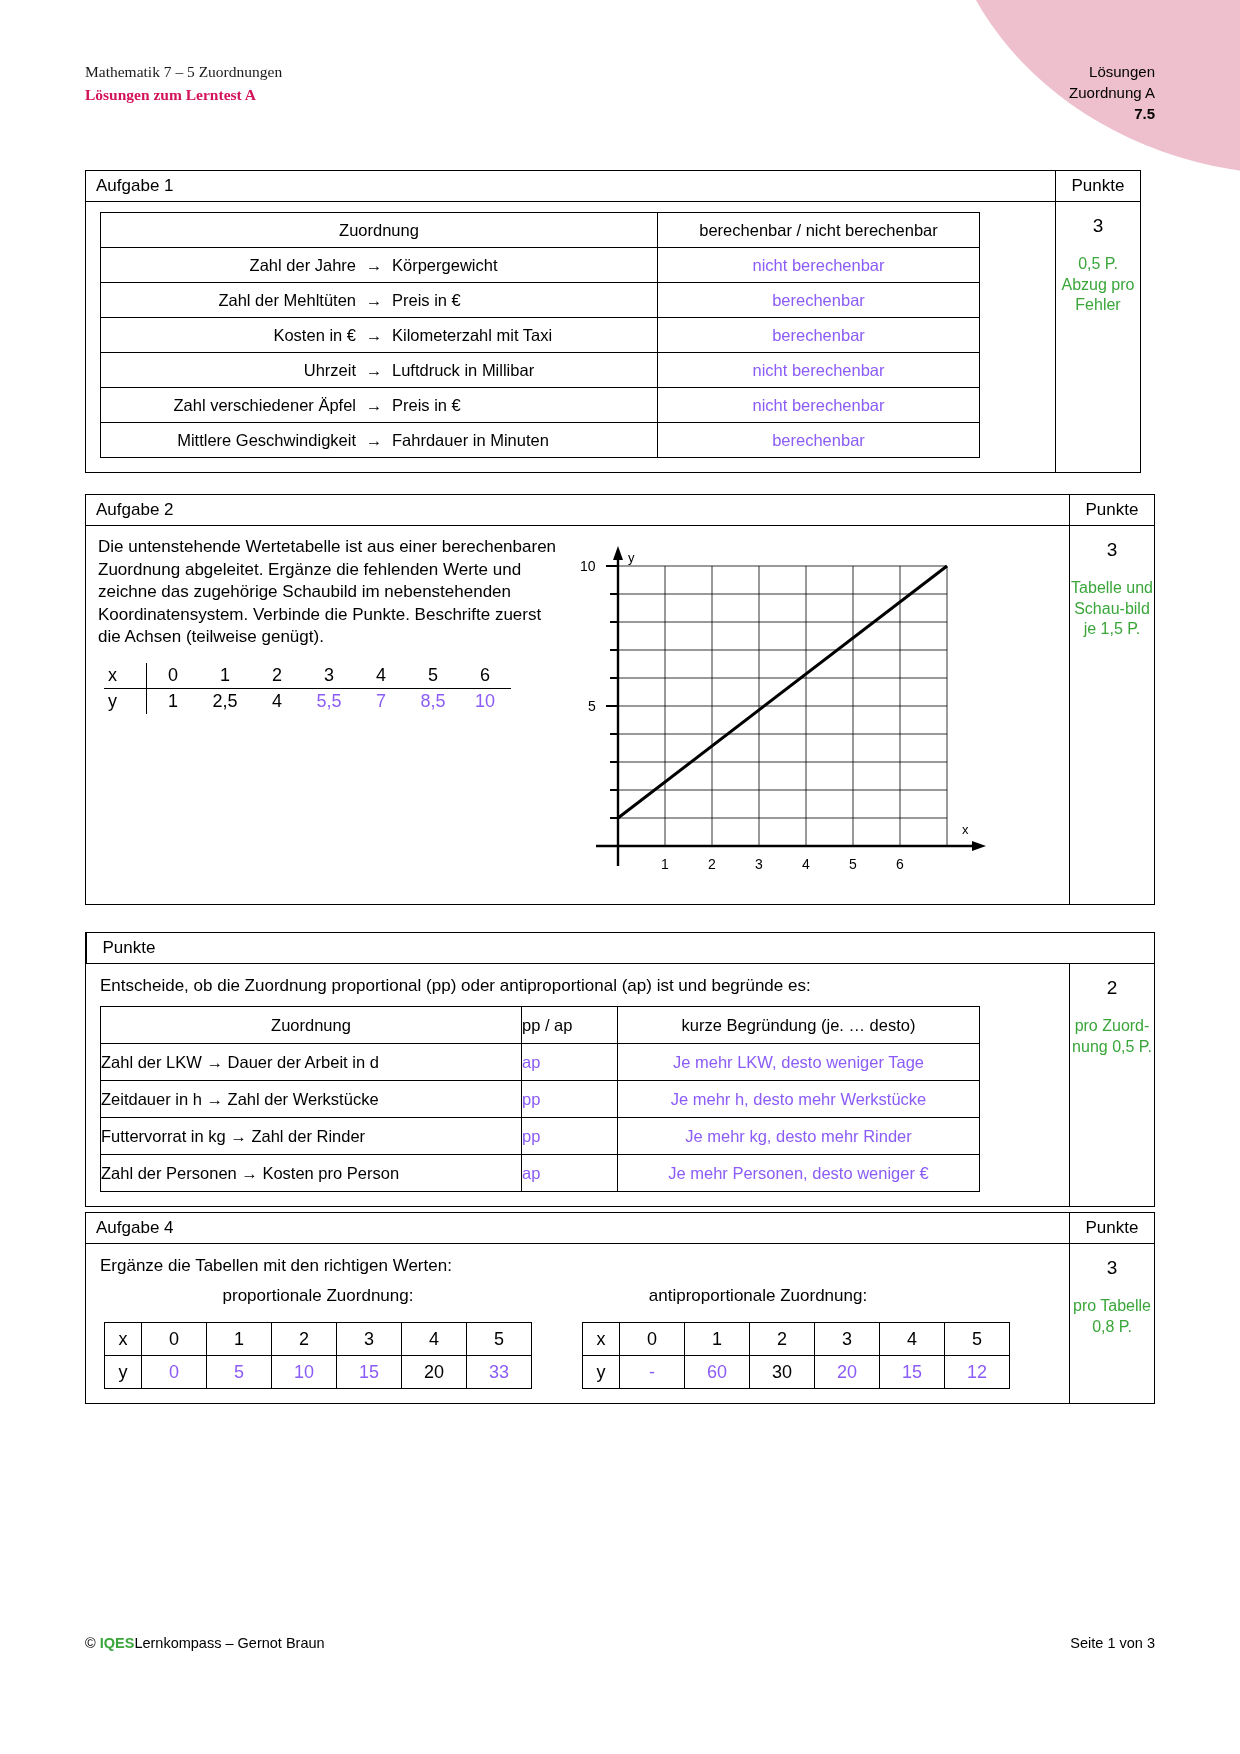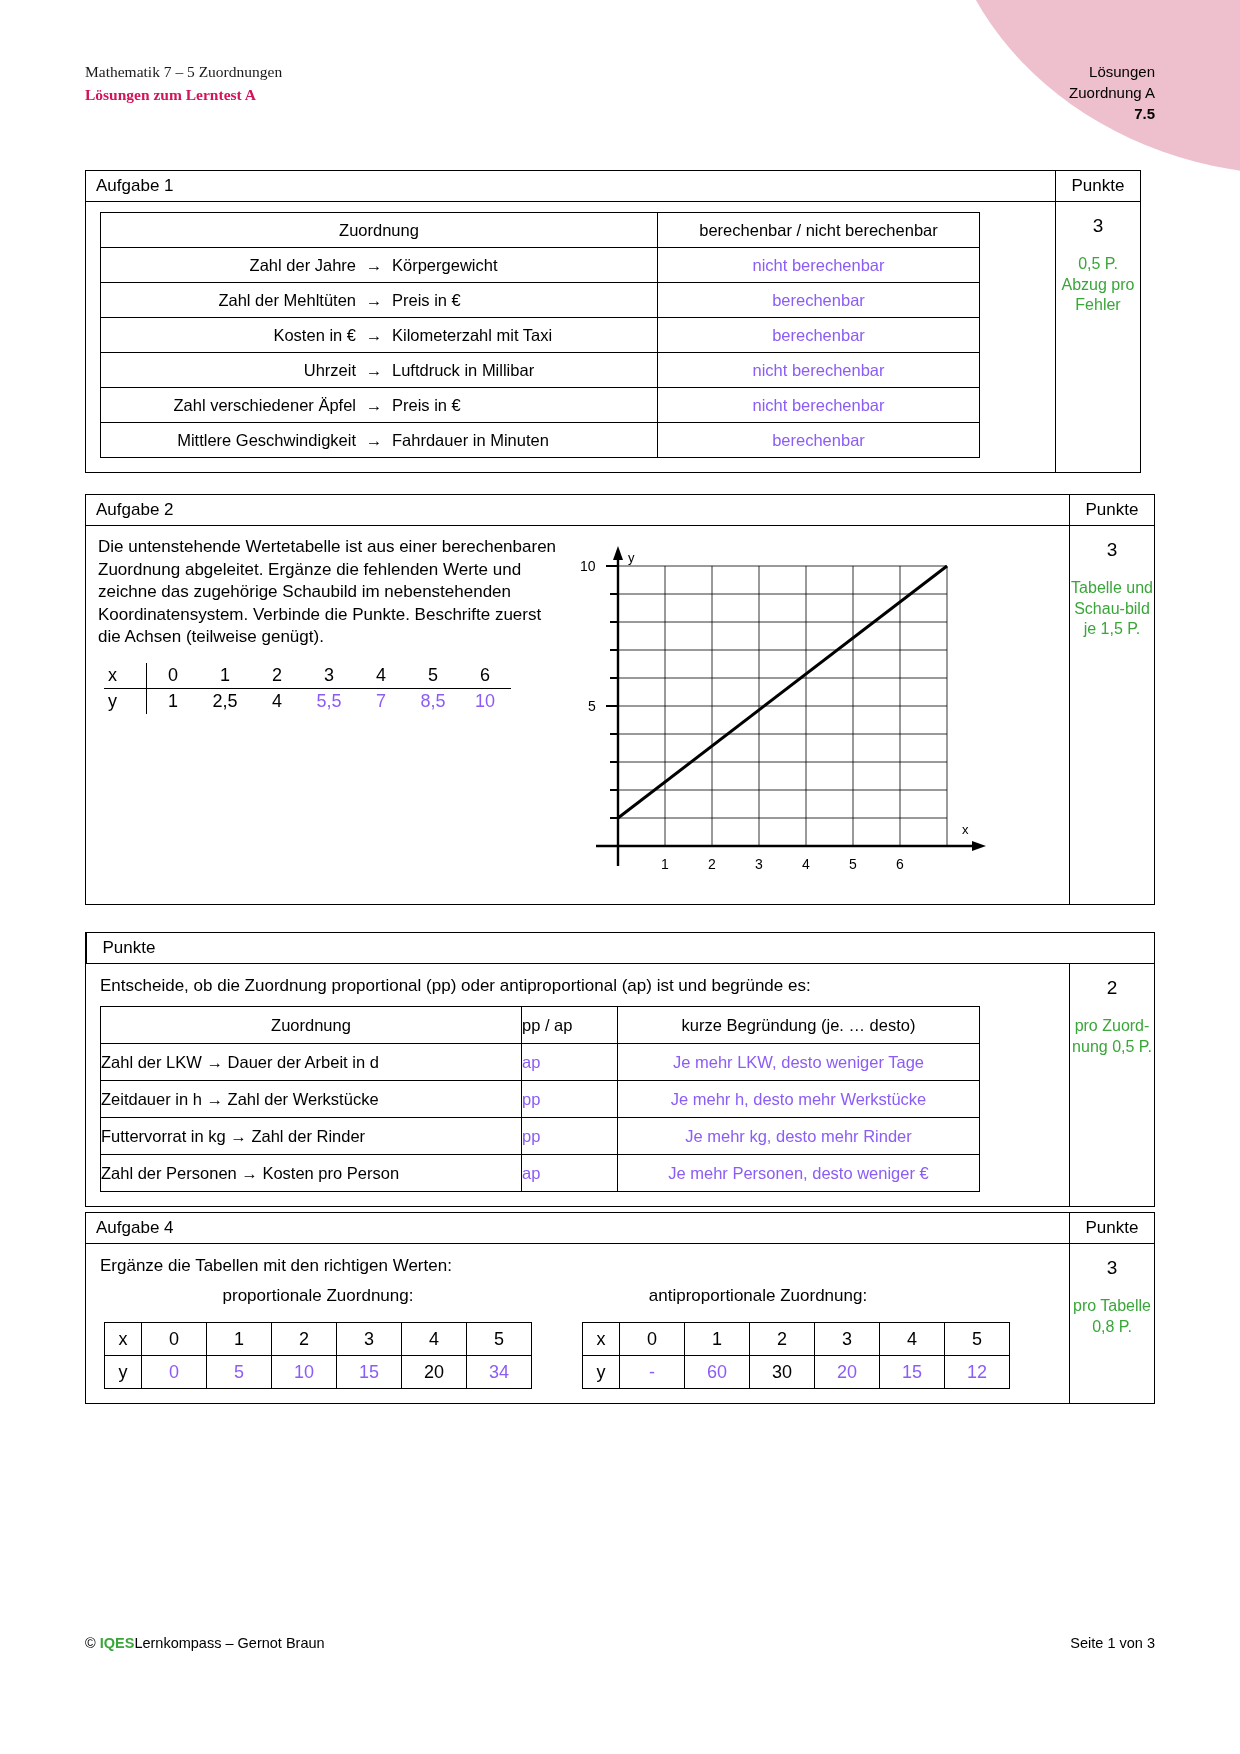--- a/index.html
+++ b/index.html
@@ -381,21 +381,21 @@
               <td>4</td>
               <td>5</td>
             </tr>
             <tr>
               <td class="lbl">y</td>
               <td class="green">0</td>
               <td class="green">5</td>
               <td class="green">10</td>
               <td class="green">15</td>
               <td>20</td>
-              <td class="green">34</td>
+              <td class="green">33</td>
             </tr>
           </tbody>
             </table>
           <table class="t4">
             <tbody>
                 <tr>
               <td class="lbl">x</td>
               <td>0</td>
               <td>1</td>
               <td>2</td>

